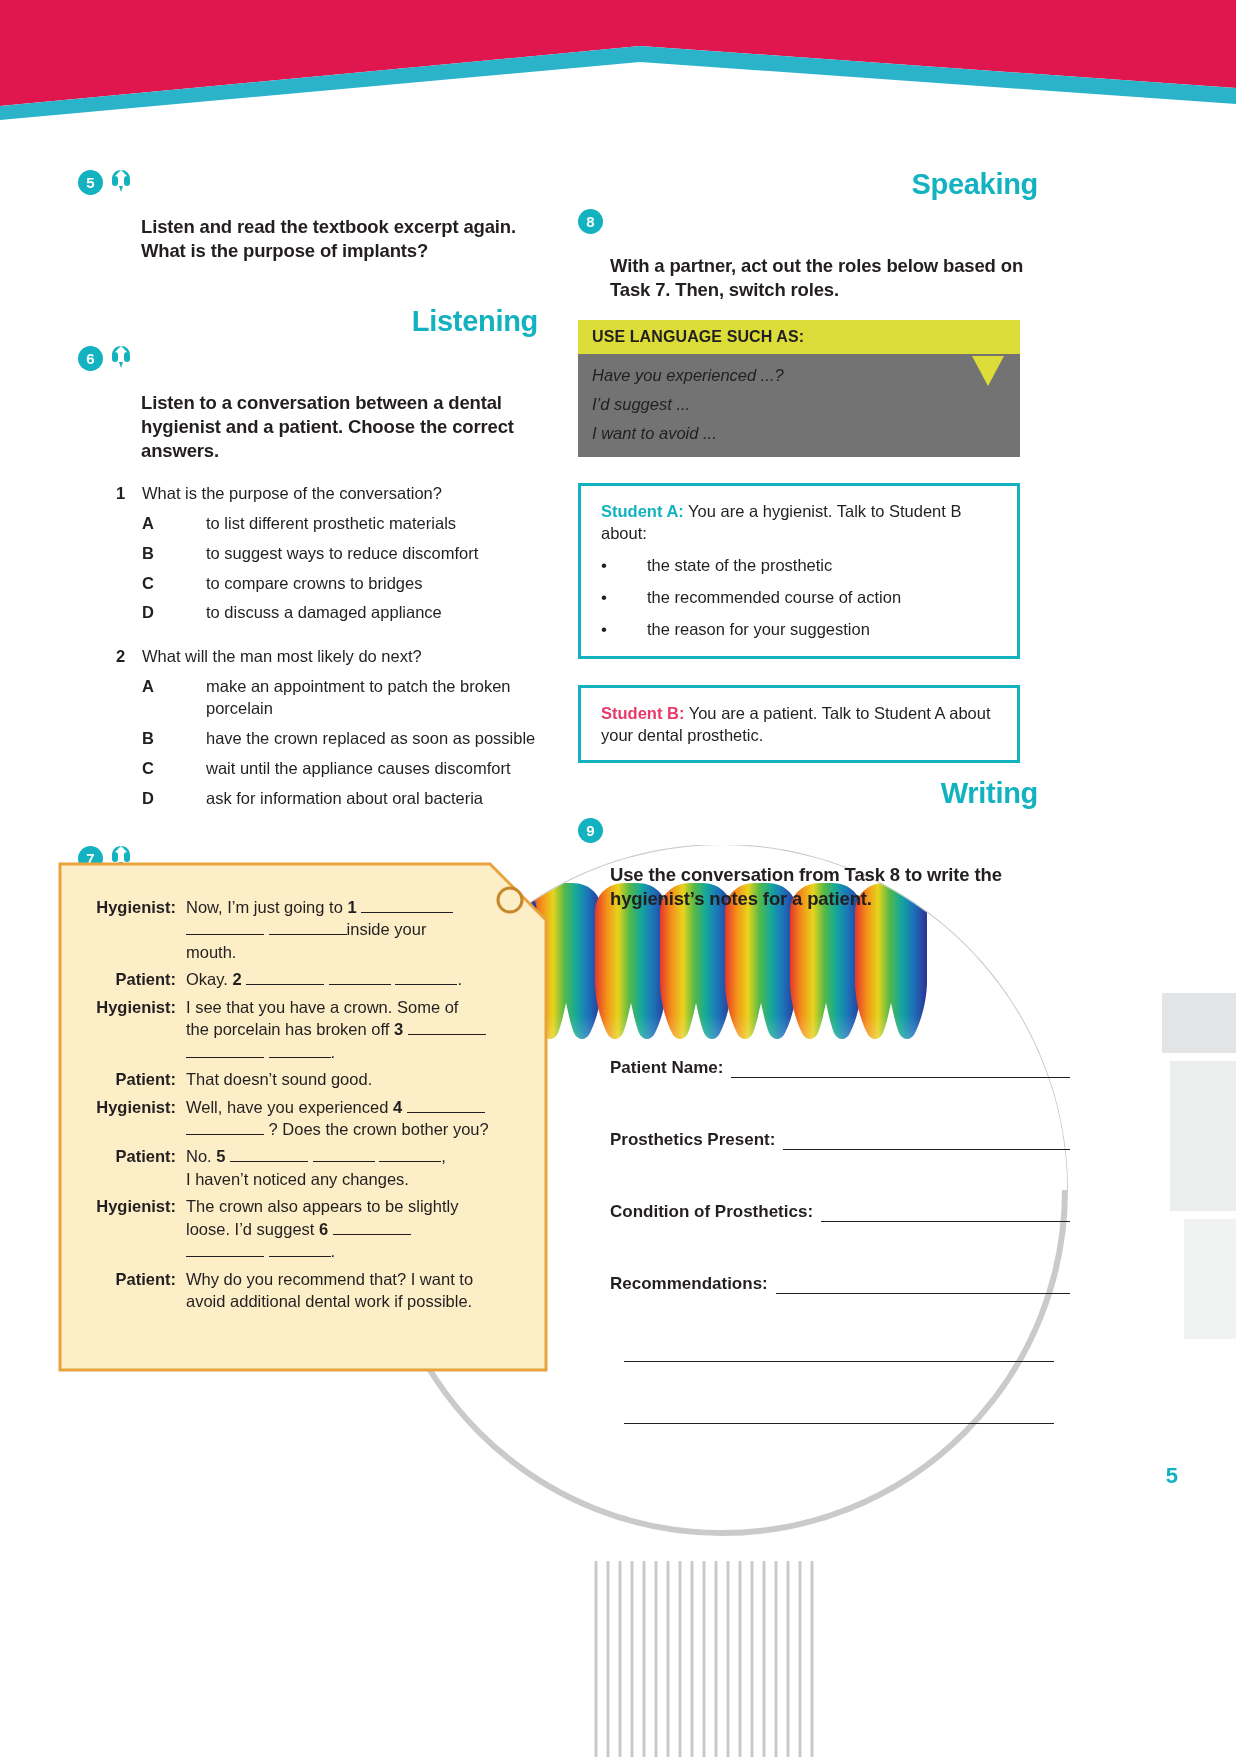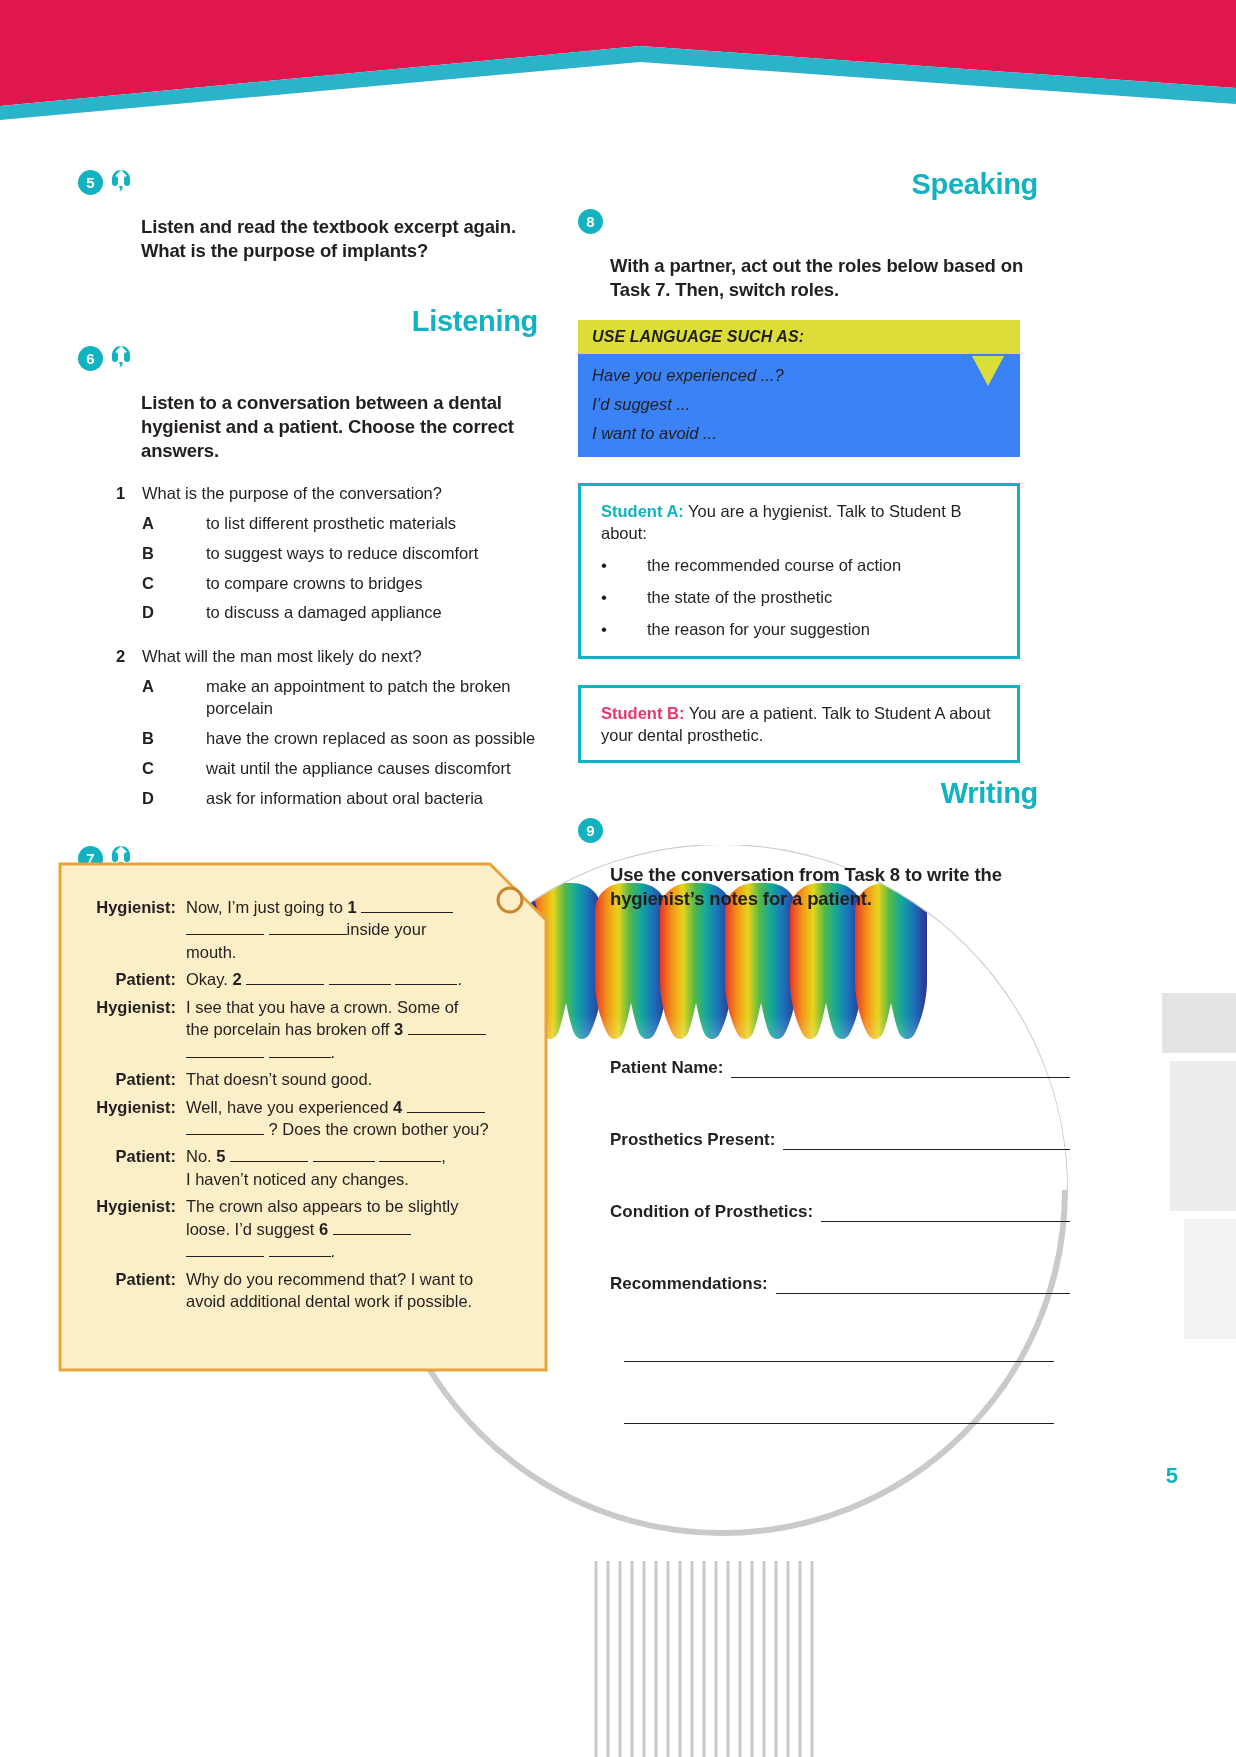--- a/index.html
+++ b/index.html
@@ -71,24 +71,24 @@
     height:15px;vertical-align:baseline;
   }
   .bl-s{width:62px;}
   .bl-m{width:78px;}
   .bl-l{width:92px;}
 
   
   .uselang{position:relative;margin-top:18px;width:442px;}
   .uselang-head{
     background:#dddd3a;color:#231f20;font-size:16px;font-weight:bold;
-    padding:8px 14px;letter-spacing:0.1px;font-style:italic;
+    padding:8px 14px;letter-spacing:0.1px;
   }
   .uselang-body{
-    background:#3b82f6;padding:12px 24px 14px 14px;
+    background:#737373;padding:12px 24px 14px 14px;
   }
   .uselang-body p{
     margin:0 0 10px 0;font-style:italic;font-size:16.5px;color:#231f20;
   }
   .uselang-body p:last-child{margin-bottom:0;}
   .uselang-tail{
     position:absolute;right:16px;top:36px;width:0;height:0;
     border-left:16px solid transparent;border-right:16px solid transparent;
     border-top:30px solid #dddd3a;
   }
@@ -408,25 +408,25 @@
   </div>
 
   <div class="studentbox">
     <div>
       <span class="slabel-a">Student A:</span>
       <span>You are a hygienist. Talk to Student B about:</span>
     </div>
     <ul class="bullets">
       <li>
           <span class="dot"></span>
-          <span>the recommended course of action</span>
+          <span>the state of the prosthetic</span>
         </li>
       <li>
           <span class="dot"></span>
-          <span>the state of the prosthetic</span>
+          <span>the recommended course of action</span>
         </li>
       <li>
           <span class="dot"></span>
           <span>the reason for your suggestion</span>
         </li>
     </ul>
   </div>
 
   <div class="studentbox">
     <span class="slabel-b">Student B:</span>

